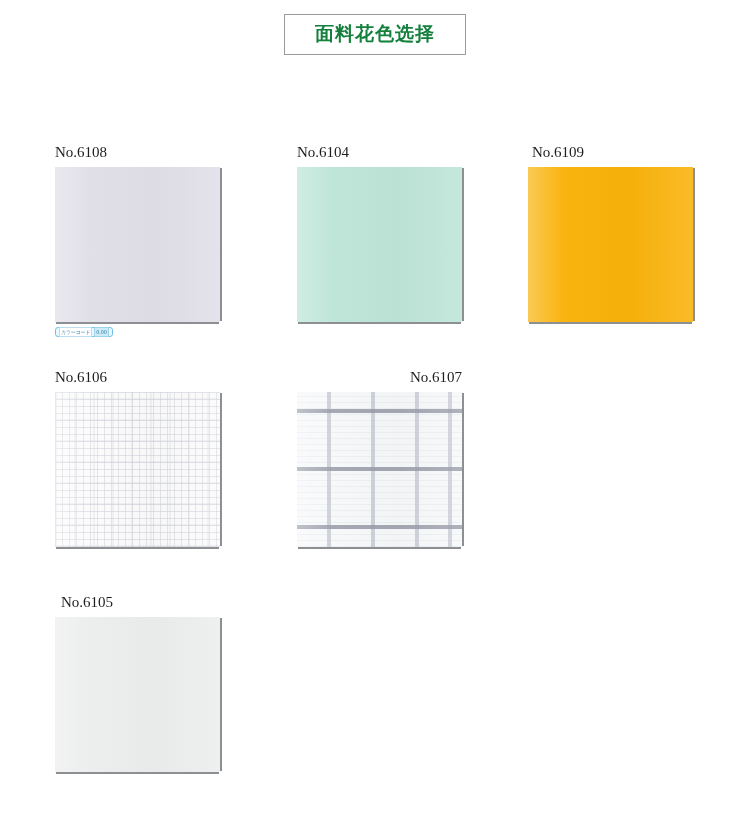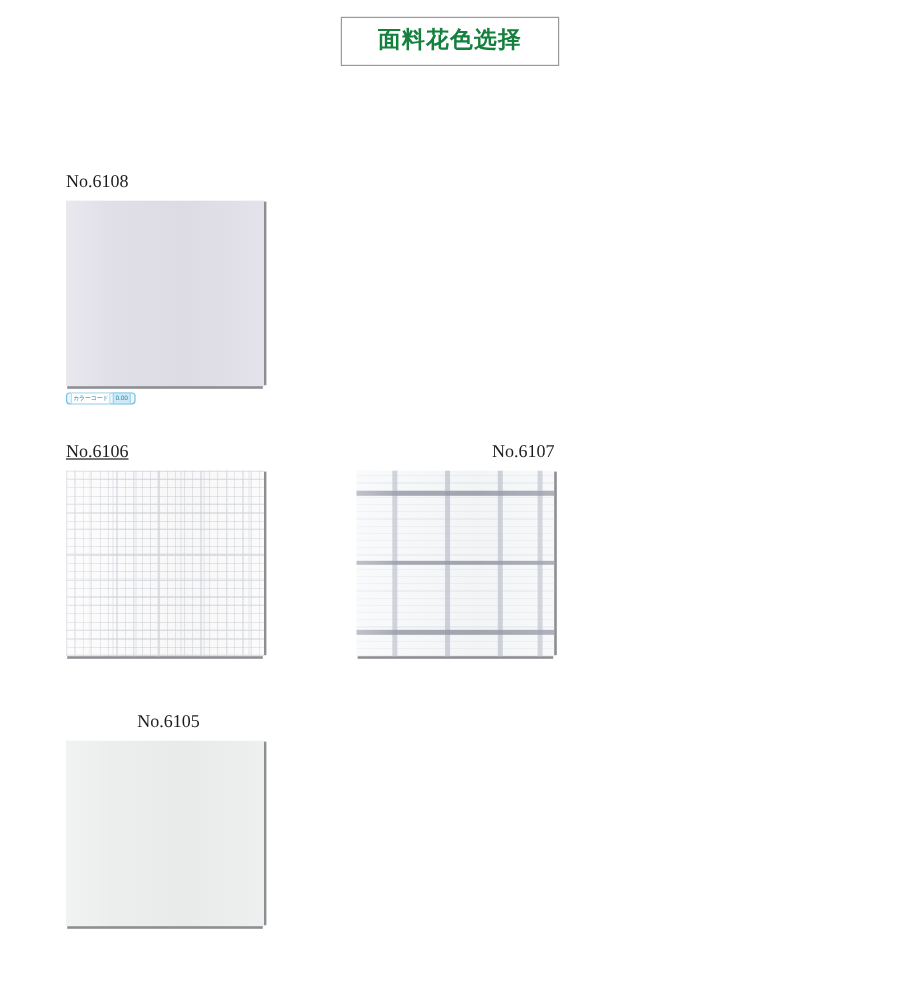--- a/index.html
+++ b/index.html
@@ -161,40 +161,58 @@
         <div class="swatch">
           <div class="fill-plain" style="background: rgb(224, 223, 232);"></div>
           <div class="sheen"></div>
         </div>
         <div class="code-badge" style="left: 0px; top: 160px;">
           <span class="seg seg-key">カラーコード</span>
           <span class="seg seg-val">0.00</span>
         </div>
       </div>
     </div>
+    <div class="cell" style="left: 297px; top: 145px;">
+      <div class="cell-label" style="margin-left: 0px;">No.6104</div>
+      <div class="swatch-holder">
+        <div class="swatch">
+          <div class="fill-plain" style="background: rgb(189, 229, 215);"></div>
+          <div class="sheen"></div>
+        </div>
+      </div>
+    </div>
+    <div class="cell" style="left: 528px; top: 145px;">
+      <div class="cell-label" style="margin-left: 4px;">No.6109</div>
+      <div class="swatch-holder">
+        <div class="swatch">
+          <div class="fill-plain" style="background: rgb(249, 178, 10);"></div>
+          <div class="sheen"></div>
+        </div>
+      </div>
+    </div>
     <div class="cell" style="left: 55px; top: 370px;">
-      <div class="cell-label" style="margin-left: 0px; text-decoration: underline;">No.6106</div>
+      <div class="cell-label" style="margin-left: 0px;">No.6106</div>
       <div class="swatch-holder">
         <div class="swatch">
           <div class="tex-mesh"></div>
           <div class="sheen"></div>
         </div>
       </div>
     </div>
     <div class="cell" style="left: 297px; top: 370px; text-align: right;">
       <div class="cell-label" style="margin-left: 0px;">No.6107</div>
       <div class="swatch-holder">
         <div class="swatch">
           <div class="tex-plaid"></div>
           <div class="sheen"></div>
         </div>
       </div>
     </div>
     <div class="cell" style="left: 55px; top: 595px;">
-      <div class="cell-label" style="margin-left: 6px; text-align: center;">No.6105</div>
+      <div class="cell-label" style="margin-left: 6px;">No.6105</div>
       <div class="swatch-holder">
         <div class="swatch">
           <div class="fill-plain" style="background: rgb(236, 237, 237);"></div>
           <div class="sheen"></div>
         </div>
       </div>
     </div>
   </div>
 
 </body></html>

